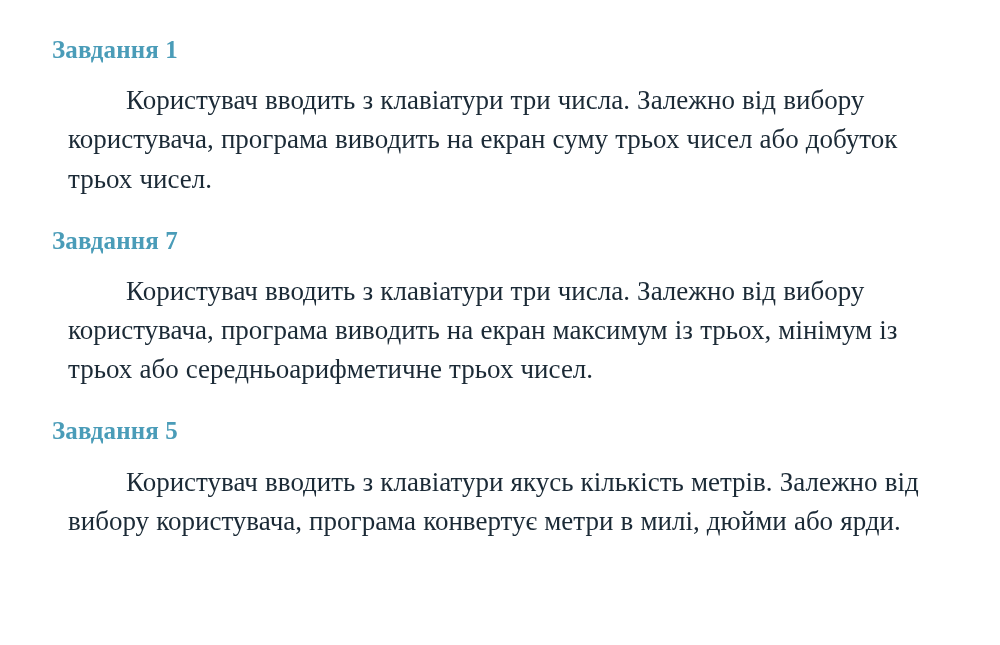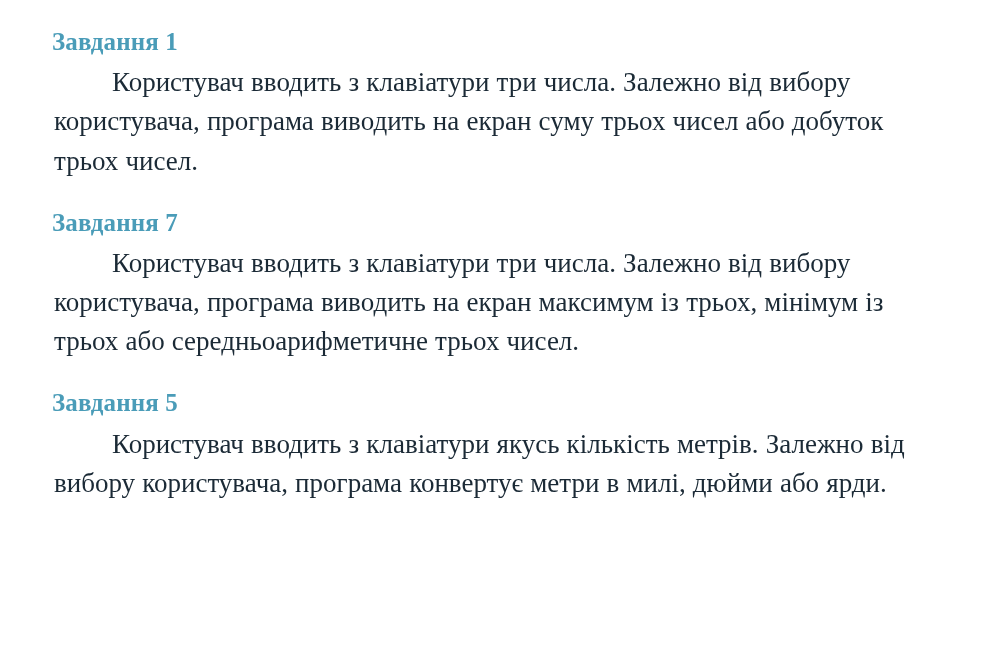--- a/index.html
+++ b/index.html
@@ -22,33 +22,33 @@
   }
   .task-block {
     margin-bottom: 4px;
   }
   .task-heading {
     color: #4a9cb8;
     font-family: "Liberation Serif", "DejaVu Serif", serif;
     font-size: 25px;
     font-weight: bold;
     line-height: 1.25;
-    margin: 0 0 6px 0;
+    margin: 8px 0 6px 0;
     letter-spacing: 0.1px;
   }
   .task-block + .task-block .task-heading {
     margin-top: 26px;
   }
   .task-body {
     color: #1b2a36;
     font-size: 27px;
     line-height: 1.45;
     text-indent: 58px;
     text-align: left;
-    margin: 2px;
+    margin: 16px;
     word-spacing: 0.4px;
   }
 </style>
 </head>
 <body>
 
 <div class="page">
 
   <section class="task-block">
     <h2 class="task-heading">Завдання 1</h2>

